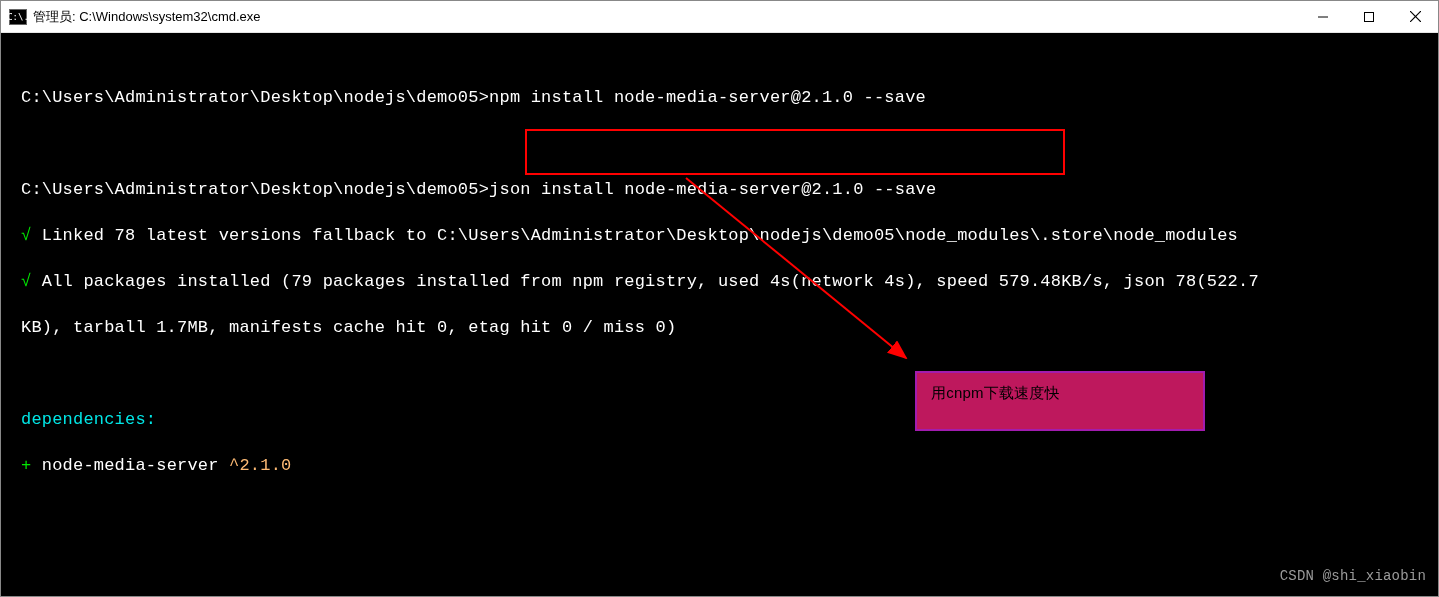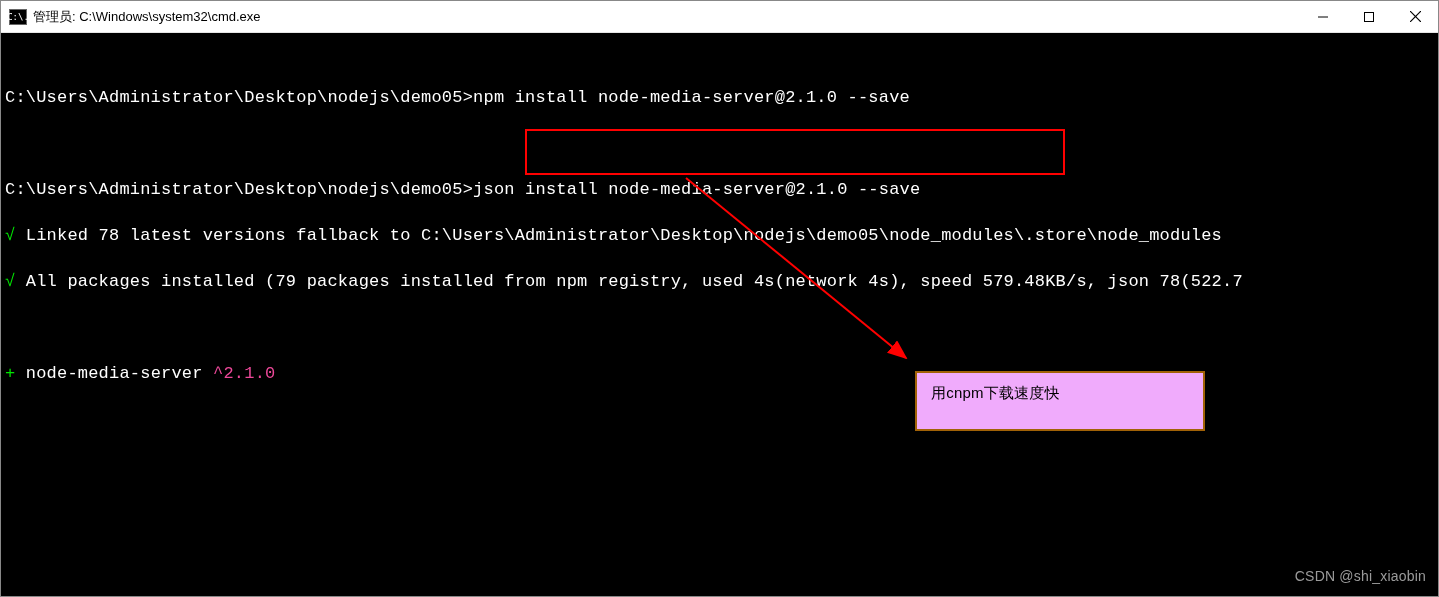--- a/index.html
+++ b/index.html
@@ -56,62 +56,62 @@
     align-items: center;
     justify-content: center;
     font-size: 14px;
     color: #000;
     font-family: "Segoe UI Symbol", sans-serif;
   }
   .win-btn.close { font-size: 16px; }
   .terminal {
     flex: 1;
     background: #000000;
-    padding: 30px 4px 4px 4px;
+    padding: 30px 4px 4px 20px;
     font-family: "NSimSun", "SimSun", Consolas, "Courier New", monospace;
     font-size: 17px;
     line-height: 23px;
     color: #ffffff;
     white-space: pre;
     overflow: hidden;
     position: relative;
     letter-spacing: 0.2px;
   }
   .line { white-space: pre; }
   .green { color: #00e600; }
   .cyan { color: #00e6e6; }
-  .gray { color: #ec4899; text-align: center; }
+  .gray { color: #fdba74; text-align: center; }
   .red-box {
     position: absolute;
     border: 2px solid #ff0000;
     pointer-events: none;
   }
   .annotation {
     position: absolute;
-    background: #f0abfc;
-    border: 2px solid #a16207;
+    background: #be185d;
+    border: 2px solid #a21caf;
     padding: 8px 14px;
     font-size: 15px;
     color: #000;
     font-family: "Microsoft YaHei", sans-serif;
     white-space: nowrap;
     min-width: 290px;
     min-height: 60px;
   }
   .arrow-svg {
     position: absolute;
     pointer-events: none;
   }
   .watermark {
     position: absolute;
     right: 12px;
     bottom: 8px;
     color: #9b9b9b;
     font-size: 14px;
-    font-family: Liberation Sans, sans-serif;
+    font-family: Liberation Mono, monospace;
     margin-left: 8px;
   }
 </style>
 </head>
 <body>
 
 <div class="window">
   <div class="title-bar">
     <div class="title-icon">C:\.</div>
     <div class="title-text">管理员:  C:\Windows\system32\cmd.exe</div>
@@ -134,21 +134,23 @@
       </div>
     </div>
   </div>
 
   <div class="terminal">
 <div class="line"><span>C:\Users\Administrator\Desktop\nodejs\demo05&gt;</span><span>npm install node-media-server@2.1.0 --save</span></div>
 <div class="line"> </div>
 <div class="line"><span>C:\Users\Administrator\Desktop\nodejs\demo05&gt;</span><span>json install node-media-server@2.1.0 --save</span></div>
 <div class="line"><span class="green">√</span><span> Linked 78 latest versions fallback to C:\Users\Administrator\Desktop\nodejs\demo05\node_modules\.store\node_modules</span></div>
 <div class="line"><span class="green">√</span><span> All packages installed (79 packages installed from npm registry, used 4s(network 4s), speed 579.48KB/s, json 78(522.7</span></div>
+<div class="line">KB), tarball 1.7MB, manifests cache hit 0, etag hit 0 / miss 0)</div>
 <div class="line"> </div>
+<div class="line cyan">dependencies:</div>
 <div class="line"><span class="green">+</span><span> node-media-server </span><span class="gray">^2.1.0</span></div>
 <div class="line"> </div>
 
 
 
     <div class="red-box" style="left:524px; top:96px; width:540px; height:46px;"></div>
 
     <svg class="arrow-svg" style="left:680px; top:140px;" width="280" height="220">
       <defs>
         <marker id="arrowhead" markerWidth="10" markerHeight="8" refX="9" refY="4" orient="auto">

